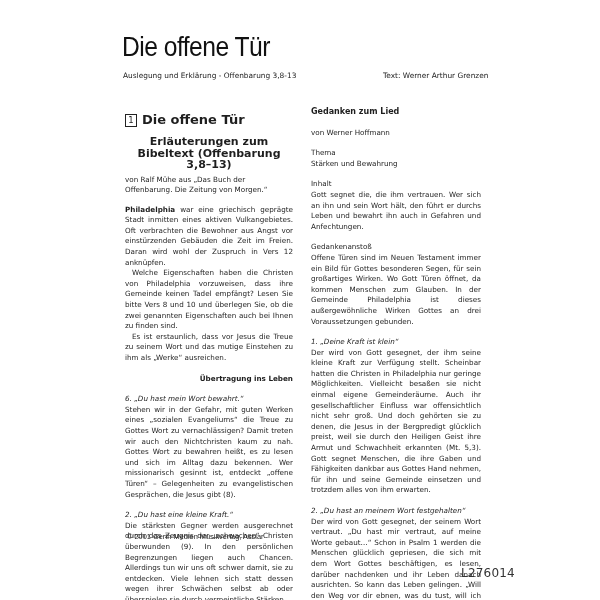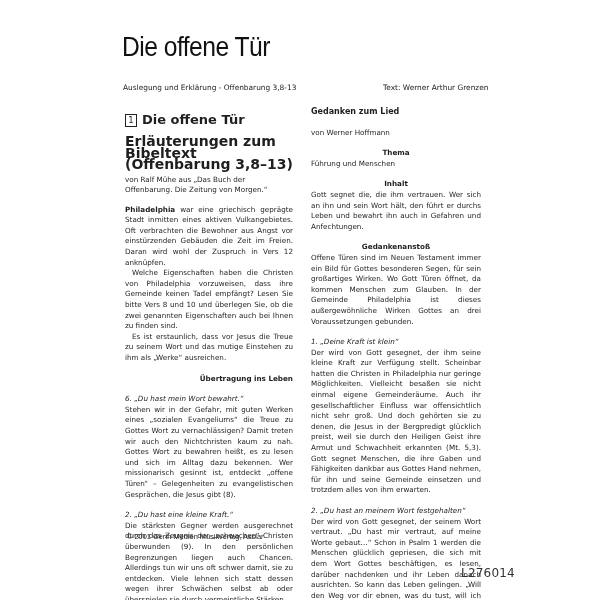--- a/index.html
+++ b/index.html
@@ -1,34 +1,34 @@
 <!DOCTYPE html>
 <html><head>
 <meta charset="utf-8">
 <style>
   html, body { margin: 0; padding: 0; background: #ffffff; }
   body { width: 600px; height: 600px; position: relative; overflow: hidden; color: #1a1a1a; font-family: "DejaVu Sans", sans-serif; }
   .page-title { position: absolute; left: 122px; top: 31px; font-family: "Liberation Sans", sans-serif; font-size: 28px; letter-spacing: -0.6px; font-weight: normal; margin: 0; color: #111; line-height: 32px; transform: scaleX(0.88); transform-origin: left top; }
-  .subline { position: absolute; top: 83px; font-size: 7.4px; color: #222; white-space: nowrap; }
+  .subline { position: absolute; top: 71px; font-size: 7.4px; color: #222; white-space: nowrap; }
   .subline.left { left: 123px; }
   .subline.right { left: 383px; }
   .col { position: absolute; font-size: 7.2px; line-height: 10.6px; color: #1e1e1e; text-align: justify; }
   .col.left { left: 125px; top: 112px; width: 168px; }
   .col.right { left: 311px; top: 107px; width: 170px; }
   .col p { margin: 0; }
   .sec-head { font-family: "DejaVu Sans", sans-serif; font-size: 13px; font-weight: bold; line-height: 16px; display: flex; align-items: center; gap: 5px; margin-bottom: 8px; }
   .sec-num { display: inline-block; width: 10px; height: 11px; border: 1px solid #222; font-size: 8.5px; font-weight: normal; line-height: 11px; text-align: center; }
-  .sub-head { font-size: 14px; font-weight: bold; line-height: 11.5px; margin-bottom: 4px; text-align: left; }
+  .sub-head { font-size: 11px; font-weight: bold; line-height: 11.5px; margin-bottom: 4px; text-align: center; }
   .byline { text-align: left; margin-bottom: 9px !important; }
   .indent { text-indent: 7px; }
   .bold-lead { font-weight: bold; }
   .small-head { font-weight: bold; margin-top: 10px !important; text-align: right; }
   .item-title { font-style: italic; margin-top: 10px !important; text-align: left; }
   .r-head { font-weight: bold; font-size: 8px; margin-bottom: 10px !important; text-align: left; }
-  .r-label { font-weight: bold; margin-top: 10px !important; text-align: center; }
+  .r-label { font-weight: normal; margin-top: 10px !important; text-align: left; }
   .r-by { text-align: left; }
   .footer-copy { position: absolute; left: 127px; top: 532px; font-family: "Liberation Sans", sans-serif; font-size: 7.4px; color: #222; }
   .footer-code { position: absolute; left: 461px; top: 566px; font-size: 12px; color: #333; letter-spacing: 0.2px; }
 </style>
 </head>
 <body>
 
 <h1 class="page-title">Die offene Tür</h1>
 <div class="subline left">Auslegung und Erklärung - Offenbarung 3,8-13</div>
 <div class="subline right">Text: Werner Arthur Grenzen</div>
@@ -51,21 +51,21 @@
   <p class="item-title">2. „Du hast eine kleine Kraft.“</p>
   <p>Die stärksten Gegner werden ausgerechnet durch das Zeugnis der „schwachen“ Christen überwunden (9). In den persönlichen Begrenzungen liegen auch Chancen. Allerdings tun wir uns oft schwer damit, sie zu entdecken. Viele lehnen sich statt dessen wegen ihrer Schwächen selbst ab oder überspielen sie durch vermeintliche Stärken.</p>
   <p class="indent">Den Schlüssel zur Treue gegenüber Jesus Christus (8) finden wir in der „kleinen Kraft“. Erst der ehrliche Umgang mit den eigenen Grenzen bildet die Grundvoraussetzung dafür, dass wir auf Gottes Kraft vertrauen dürfen.</p>
 </div>
 
 <div class="col right">
   <p class="r-head">Gedanken zum Lied</p>
   <p class="r-by">von Werner Hoffmann</p>
 
   <p class="r-label">Thema</p>
-  <p class="r-by">Führung und Menschen</p>
+  <p class="r-by">Stärken und Bewahrung</p>
 
   <p class="r-label">Inhalt</p>
   <p>Gott segnet die, die ihm vertrauen. Wer sich an ihn und sein Wort hält, den führt er durchs Leben und bewahrt ihn auch in Gefahren und Anfechtungen.</p>
 
   <p class="r-label">Gedankenanstoß</p>
   <p>Offene Türen sind im Neuen Testament immer ein Bild für Gottes besonderen Segen, für sein großartiges Wirken. Wo Gott Türen öffnet, da kommen Menschen zum Glauben. In der Gemeinde Philadelphia ist dieses außergewöhnliche Wirken Gottes an drei Voraussetzungen gebunden.</p>
 
   <p class="item-title">1. „Deine Kraft ist klein“</p>
   <p>Der wird von Gott gesegnet, der ihm seine kleine Kraft zur Verfügung stellt. Scheinbar hatten die Christen in Philadelphia nur geringe Möglichkeiten. Vielleicht besaßen sie nicht einmal eigene Gemeinderäume. Auch ihr gesellschaftlicher Einfluss war offensichtlich nicht sehr groß. Und doch gehörten sie zu denen, die Jesus in der Bergpredigt glücklich preist, weil sie durch den Heiligen Geist ihre Armut und Schwachheit erkannten (Mt. 5,3). Gott segnet Menschen, die ihre Gaben und Fähigkeiten dankbar aus Gottes Hand nehmen, für ihn und seine Gemeinde einsetzen und trotzdem alles von ihm erwarten.</p>
 

